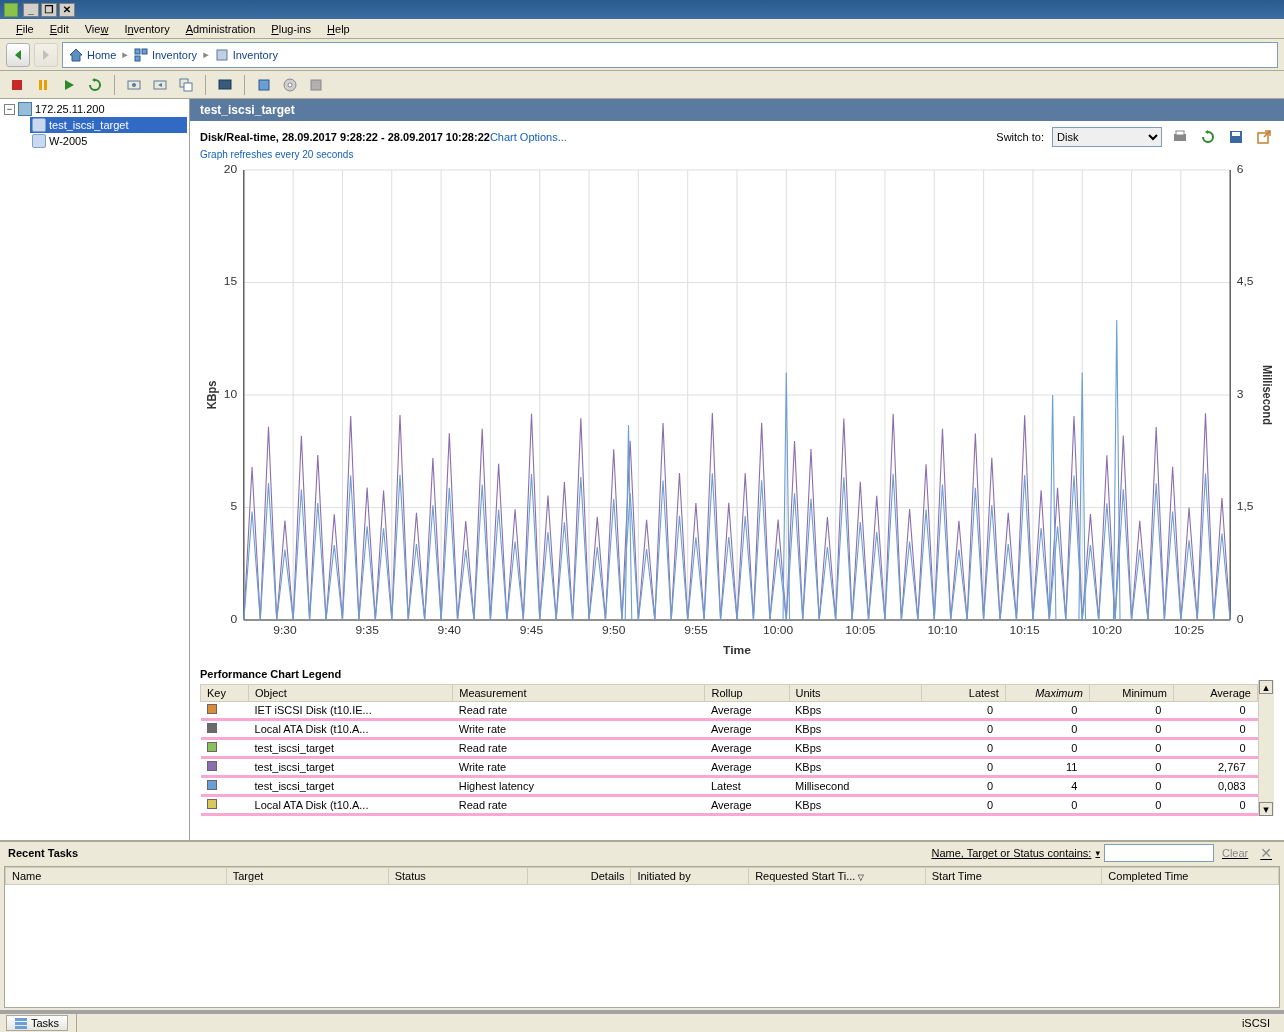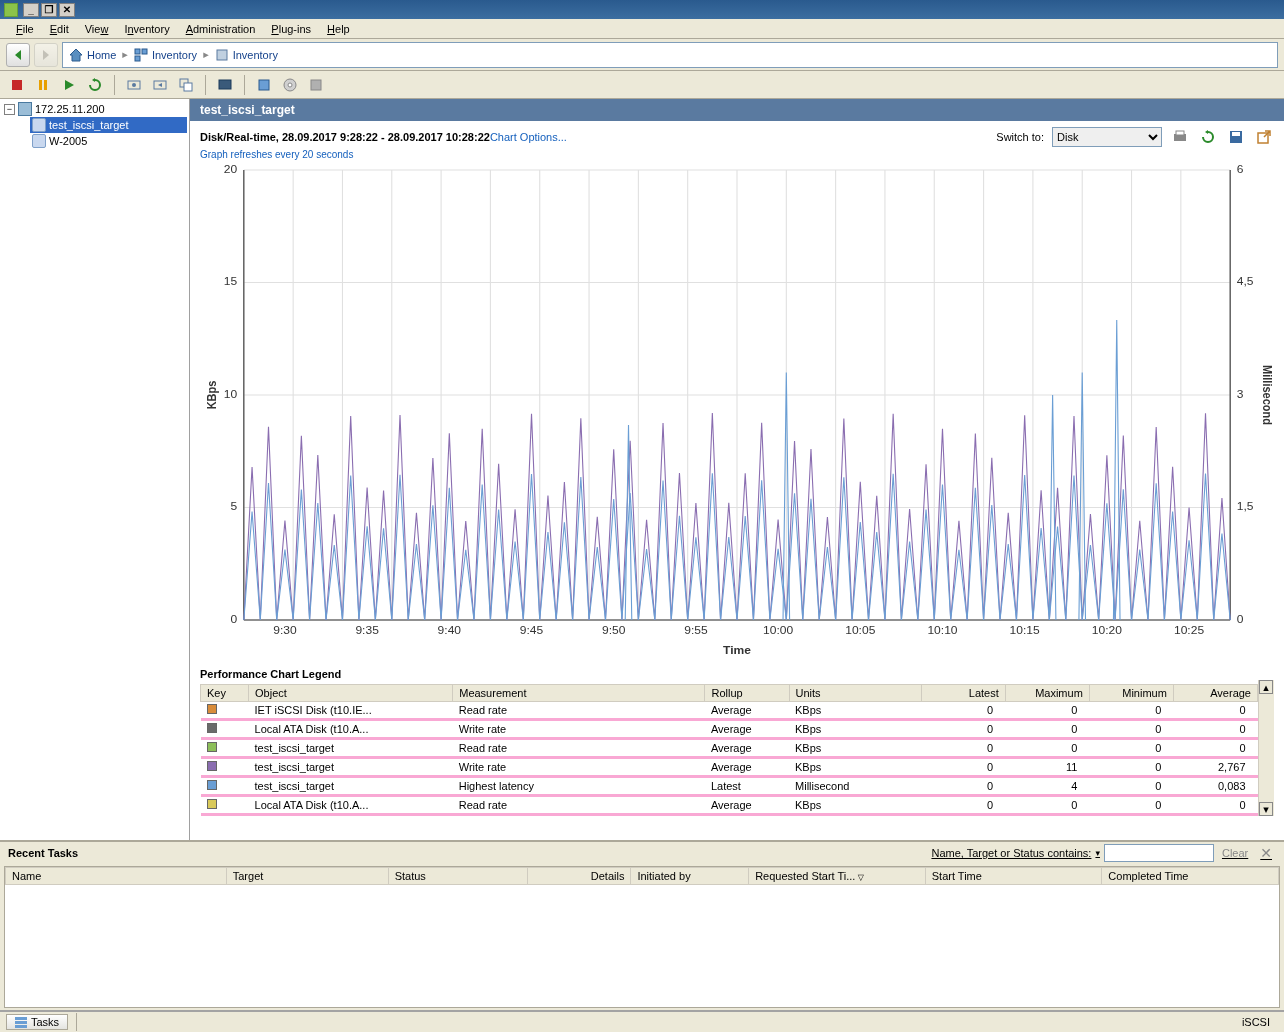--- a/index.html
+++ b/index.html
@@ -52,21 +52,21 @@
 .key-sw { width: 10px; height: 10px; border: 1px solid #666; display: inline-block; }
 .recent-tasks { height: 170px; display: flex; flex-direction: column; border-top: 2px solid #aca899; background: #ece9d8; }
 .rt-header { display: flex; align-items: center; padding: 2px 8px; font-weight: bold; gap: 8px; }
 .rt-filter { margin-left: auto; display: flex; align-items: center; gap: 4px; font-weight: normal; text-decoration: underline; }
 .rt-filter input { height: 18px; width: 110px; border: 1px solid #7f9db9; }
 .clear-btn { color: #888; cursor: pointer; padding: 0 4px; }
 .close-x { cursor: pointer; color: #888; font-size: 14px; padding: 0 4px; }
 .task-table { flex: 1; background: #fff; border: 1px solid #aca899; margin: 2px 4px; }
 .task-table table { width: 100%; border-collapse: collapse; }
 .task-table th { background: #ece9d8; border: 1px solid #d0ccc0; text-align: left; padding: 2px 6px; font-weight: normal; }
-.status-bar { height: 22px; background: #ece9d8; border-top: 2px solid #a3a3a3; display: flex; align-items: center; padding: 0 6px; gap: 6px; }
+.status-bar { height: 22px; background: #ece9d8; border-top: 4px solid #a3a3a3; display: flex; align-items: center; padding: 0 6px; gap: 6px; }
 .status-btn { background: linear-gradient(#fff,#e4e4e0); border: 1px solid #aca899; padding: 1px 8px; cursor: pointer; display: flex; align-items: center; gap: 4px; }
 .scroll-stub { width: 16px; background: #ece9d8; border-left: 1px solid #d0ccc0; }
 .legend-wrap { display: flex; }
 .legend-inner { flex: 1; }
 </style>
 </head>
 <body>
 
 <div class="title-bar">
   <span class="icon"></span>
@@ -320,21 +320,21 @@
         <div class="legend-inner">
           <table class="legend-table">
             <thead>
                 <tr id="legend-head">
                   <th style="width: 40px;">Key</th>
                   <th style="width: 170px;">Object</th>
                   <th style="width: 210px;">Measurement</th>
                   <th style="width: 70px;">Rollup</th>
                   <th style="width: 110px;">Units</th>
                   <th style="text-align: right; width: 70px;">Latest</th>
-                  <th style="text-align: right; width: 70px;">Maximum</th>
+                  <th style="text-align: right; width: 70px; font-style: italic;">Maximum</th>
                   <th style="text-align: right; width: 70px;">Minimum</th>
                   <th style="text-align: right; width: 70px;">Average</th>
                 </tr>
               </thead>
             <tbody id="legend-body">
                 <tr>
                   <td><span class="key-sw" style="background:#d98c3a"></span></td>
     <td>IET iSCSI Disk (t10.IE...</td>
                   <td>Read rate</td>
     <td>Average</td>

